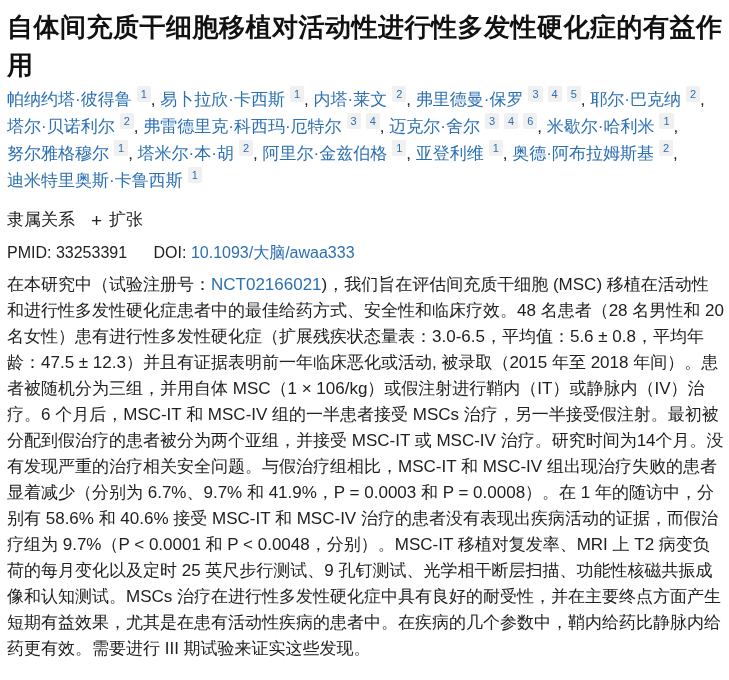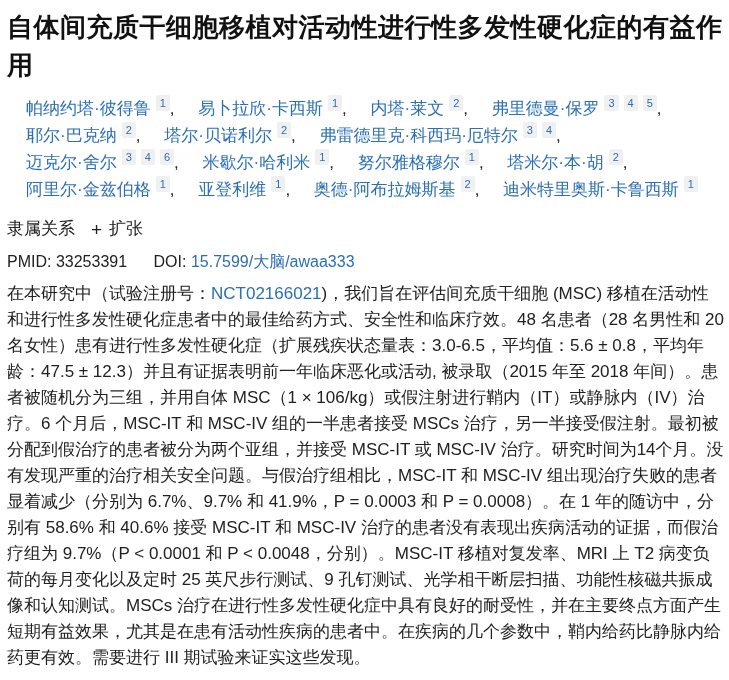--- a/index.html
+++ b/index.html
@@ -10,30 +10,30 @@
     color: #212121;
   }
   .page { width: 729px; padding: 9px 5px 20px 7px; }
 
   h1.title {
     font-family: "Liberation Serif", "DejaVu Serif", serif;
     font-size: 26px;
     line-height: 38px;
     font-weight: 700;
     color: #111111;
-    margin: 0 0 10px 0;
+    margin: 0 0 1px 0;
     letter-spacing: 0.5px;
   }
 
   .authors {
     font-size: 17px;
     line-height: 27px;
     margin: 0 0 14px 0;
   }
-  .author { white-space: nowrap; margin-left: 19px; }
+  .author { white-space: nowrap; }
   .author-link { color: #2b6fb4; text-decoration: none; cursor: pointer; }
   .sup-badge {
     display: inline-block;
     background: #f0f0f0;
     color: #2b6fb4;
     font-size: 11px;
     line-height: 16px;
     padding: 0 4px;
     margin-left: 5px;
     border-radius: 2px;
@@ -104,19 +104,19 @@
     <button class="expand-btn">
       <span class="plus-icon">+</span>
       <span>扩张</span>
     </button>
   </div>
 
   <div class="ids-row">
     <span>PMID:</span>
     <span class="pmid-value">33253391</span>
     <span>DOI:</span>
-    <a class="blue-link">15.7599/大脑/awaa333</a>
+    <a class="blue-link">10.1093/大脑/awaa333</a>
   </div>
 
 
   <p class="abstract"><span>在本研究中（试验注册号：</span><a class="blue-link">NCT02166021</a><span>)，我们旨在评估间充质干细胞 (MSC) 移植在活动性和进行性多发性硬化症患者中的最佳给药方式、安全性和临床疗效。48 名患者（28 名男性和 20 名女性）患有进行性多发性硬化症（扩展残疾状态量表：3.0-6.5，平均值：5.6 ± 0.8，平均年龄：47.5 ± 12.3）并且有证据表明前一年临床恶化或活动, 被录取（2015 年至 2018 年间）。患者被随机分为三组，并用自体 MSC（1 × 106/kg）或假注射进行鞘内（IT）或静脉内（IV）治疗。6 个月后，MSC-IT 和 MSC-IV 组的一半患者接受 MSCs 治疗，另一半接受假注射。最初被分配到假治疗的患者被分为两个亚组，并接受 MSC-IT 或 MSC-IV 治疗。研究时间为14个月。没有发现严重的治疗相关安全问题。与假治疗组相比，MSC-IT 和 MSC-IV 组出现治疗失败的患者显着减少（分别为 6.7%、9.7% 和 41.9%，P = 0.0003 和 P = 0.0008）。在 1 年的随访中，分别有 58.6% 和 40.6% 接受 MSC-IT 和 MSC-IV 治疗的患者没有表现出疾病活动的证据，而假治疗组为 9.7%（P &lt; 0.0001 和 P &lt; 0.0048，分别）。MSC-IT 移植对复发率、MRI 上 T2 病变负荷的每月变化以及定时 25 英尺步行测试、9 孔钉测试、光学相干断层扫描、功能性核磁共振成像和认知测试。MSCs 治疗在进行性多发性硬化症中具有良好的耐受性，并在主要终点方面产生短期有益效果，尤其是在患有活动性疾病的患者中。在疾病的几个参数中，鞘内给药比静脉内给药更有效。需要进行 III 期试验来证实这些发现。</span></p>
 
 </div>
 
 </body></html>

